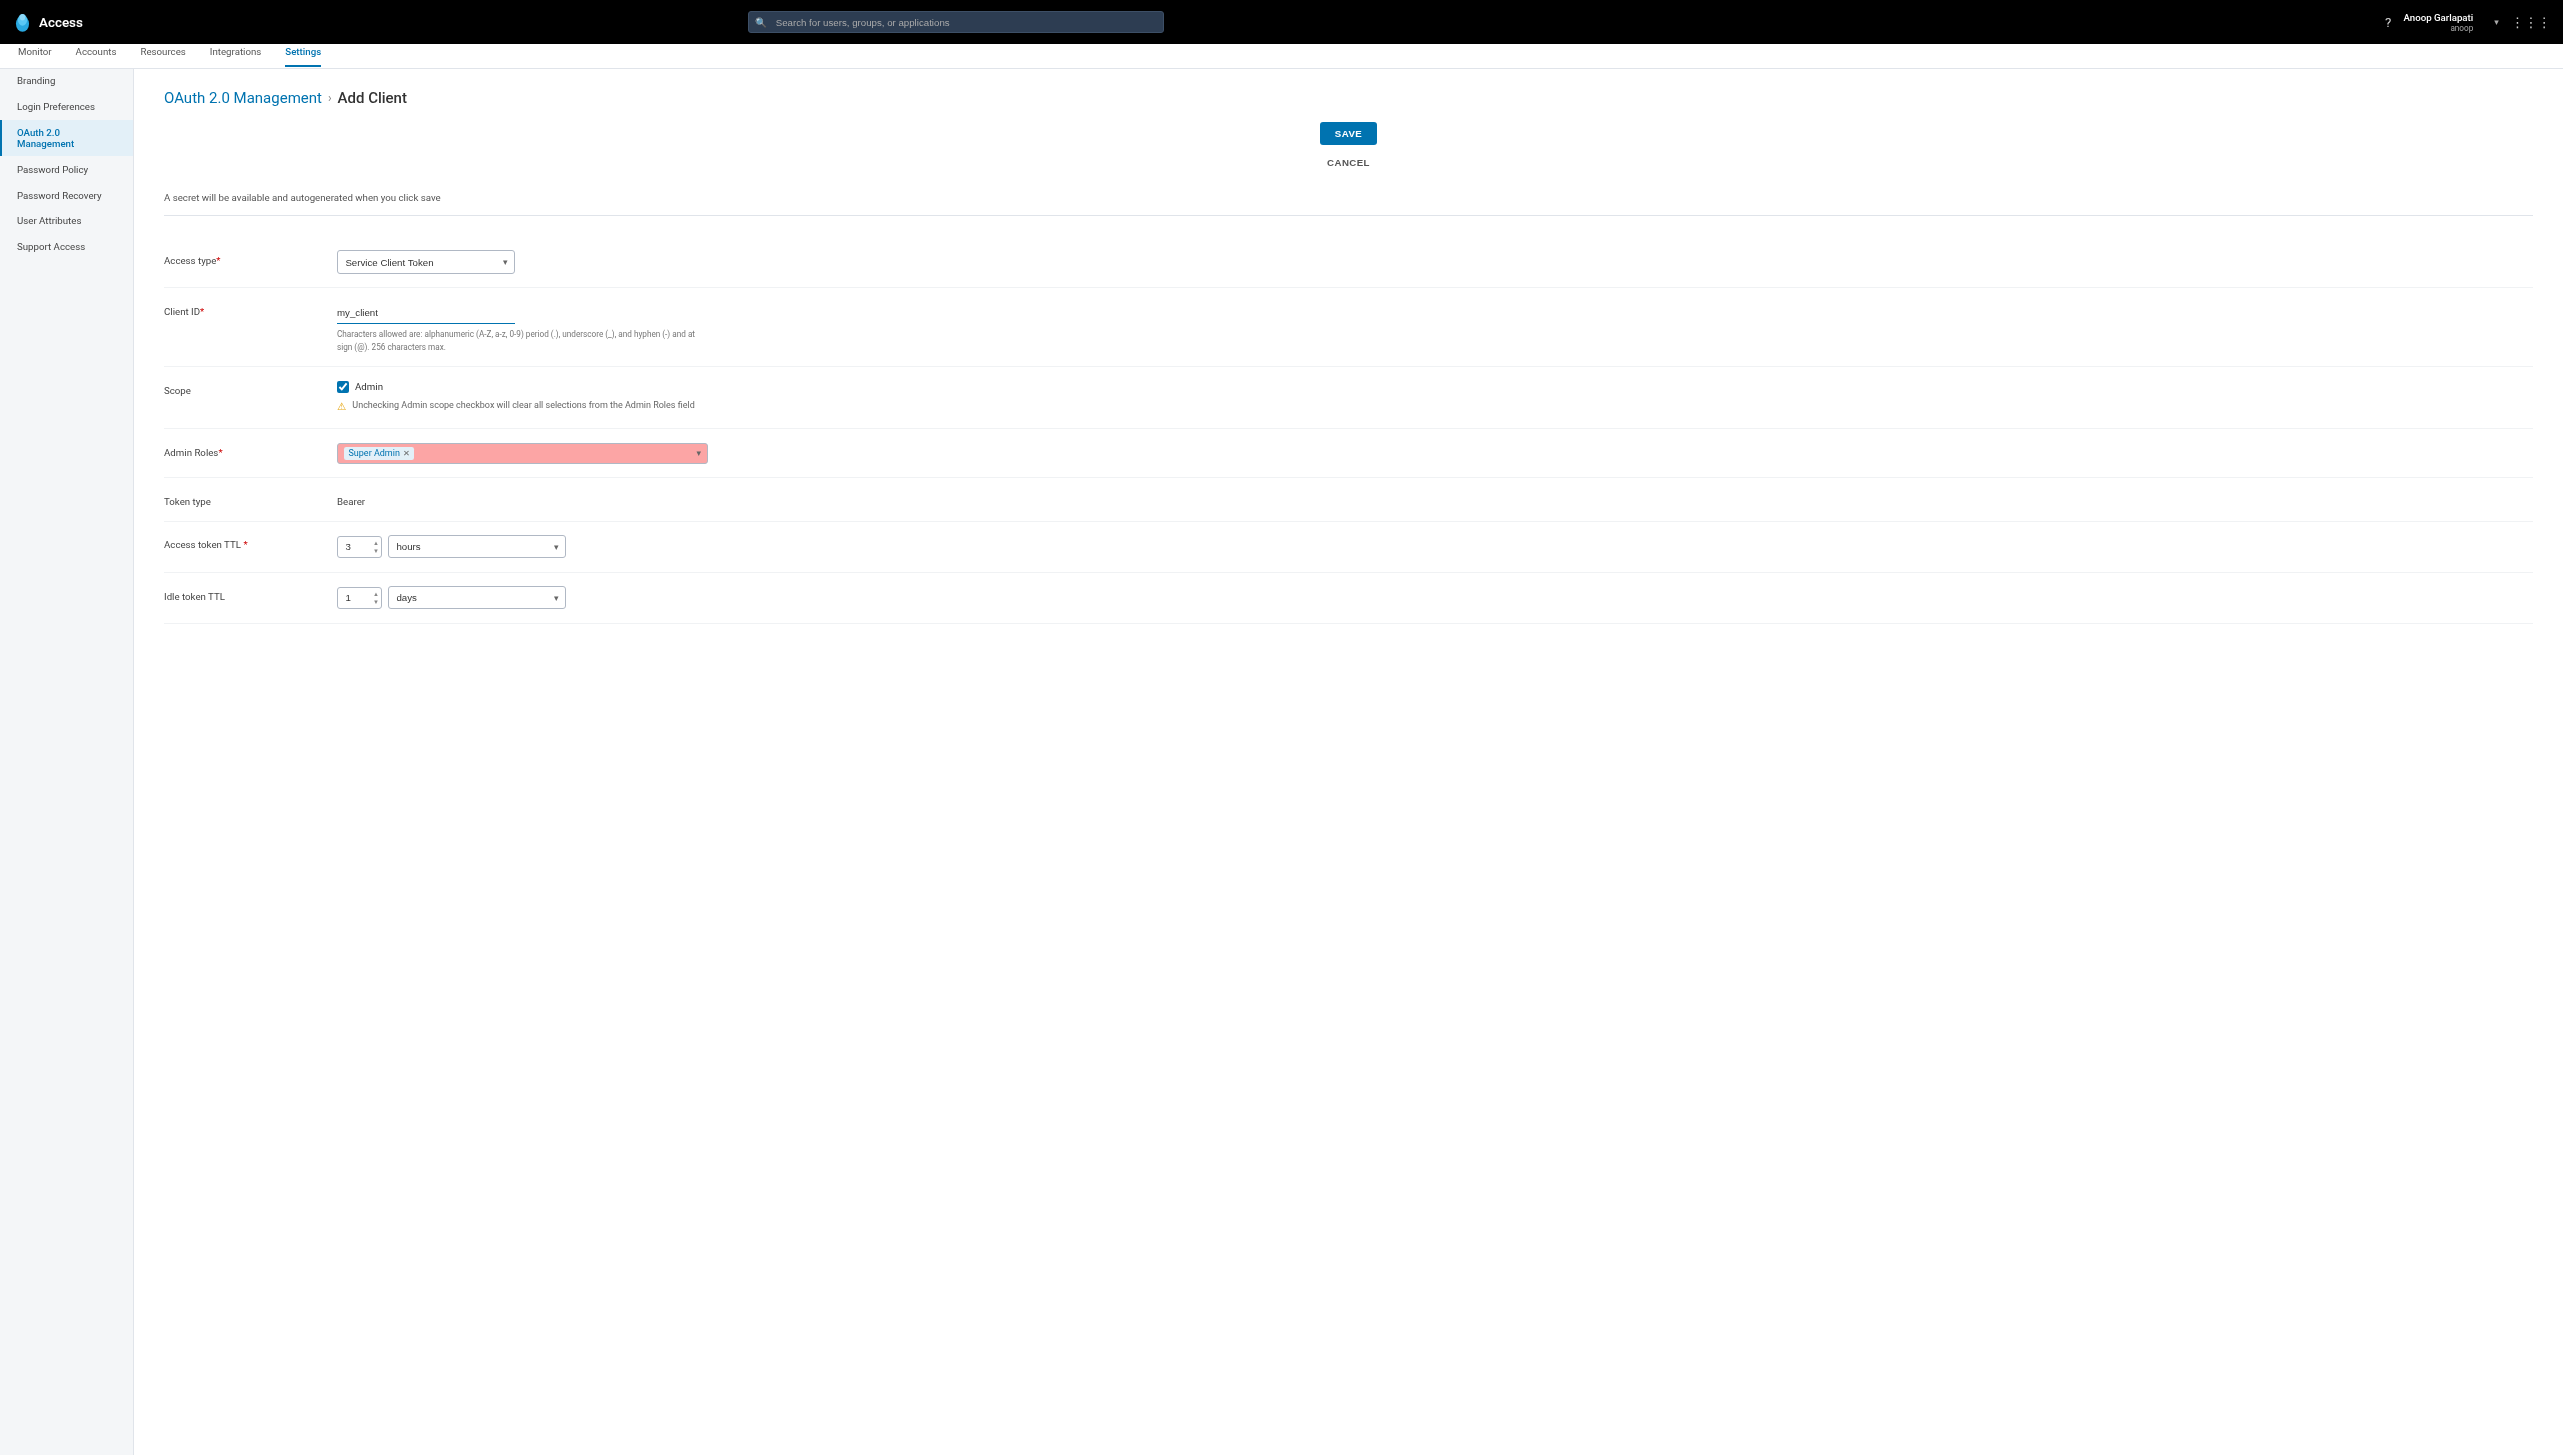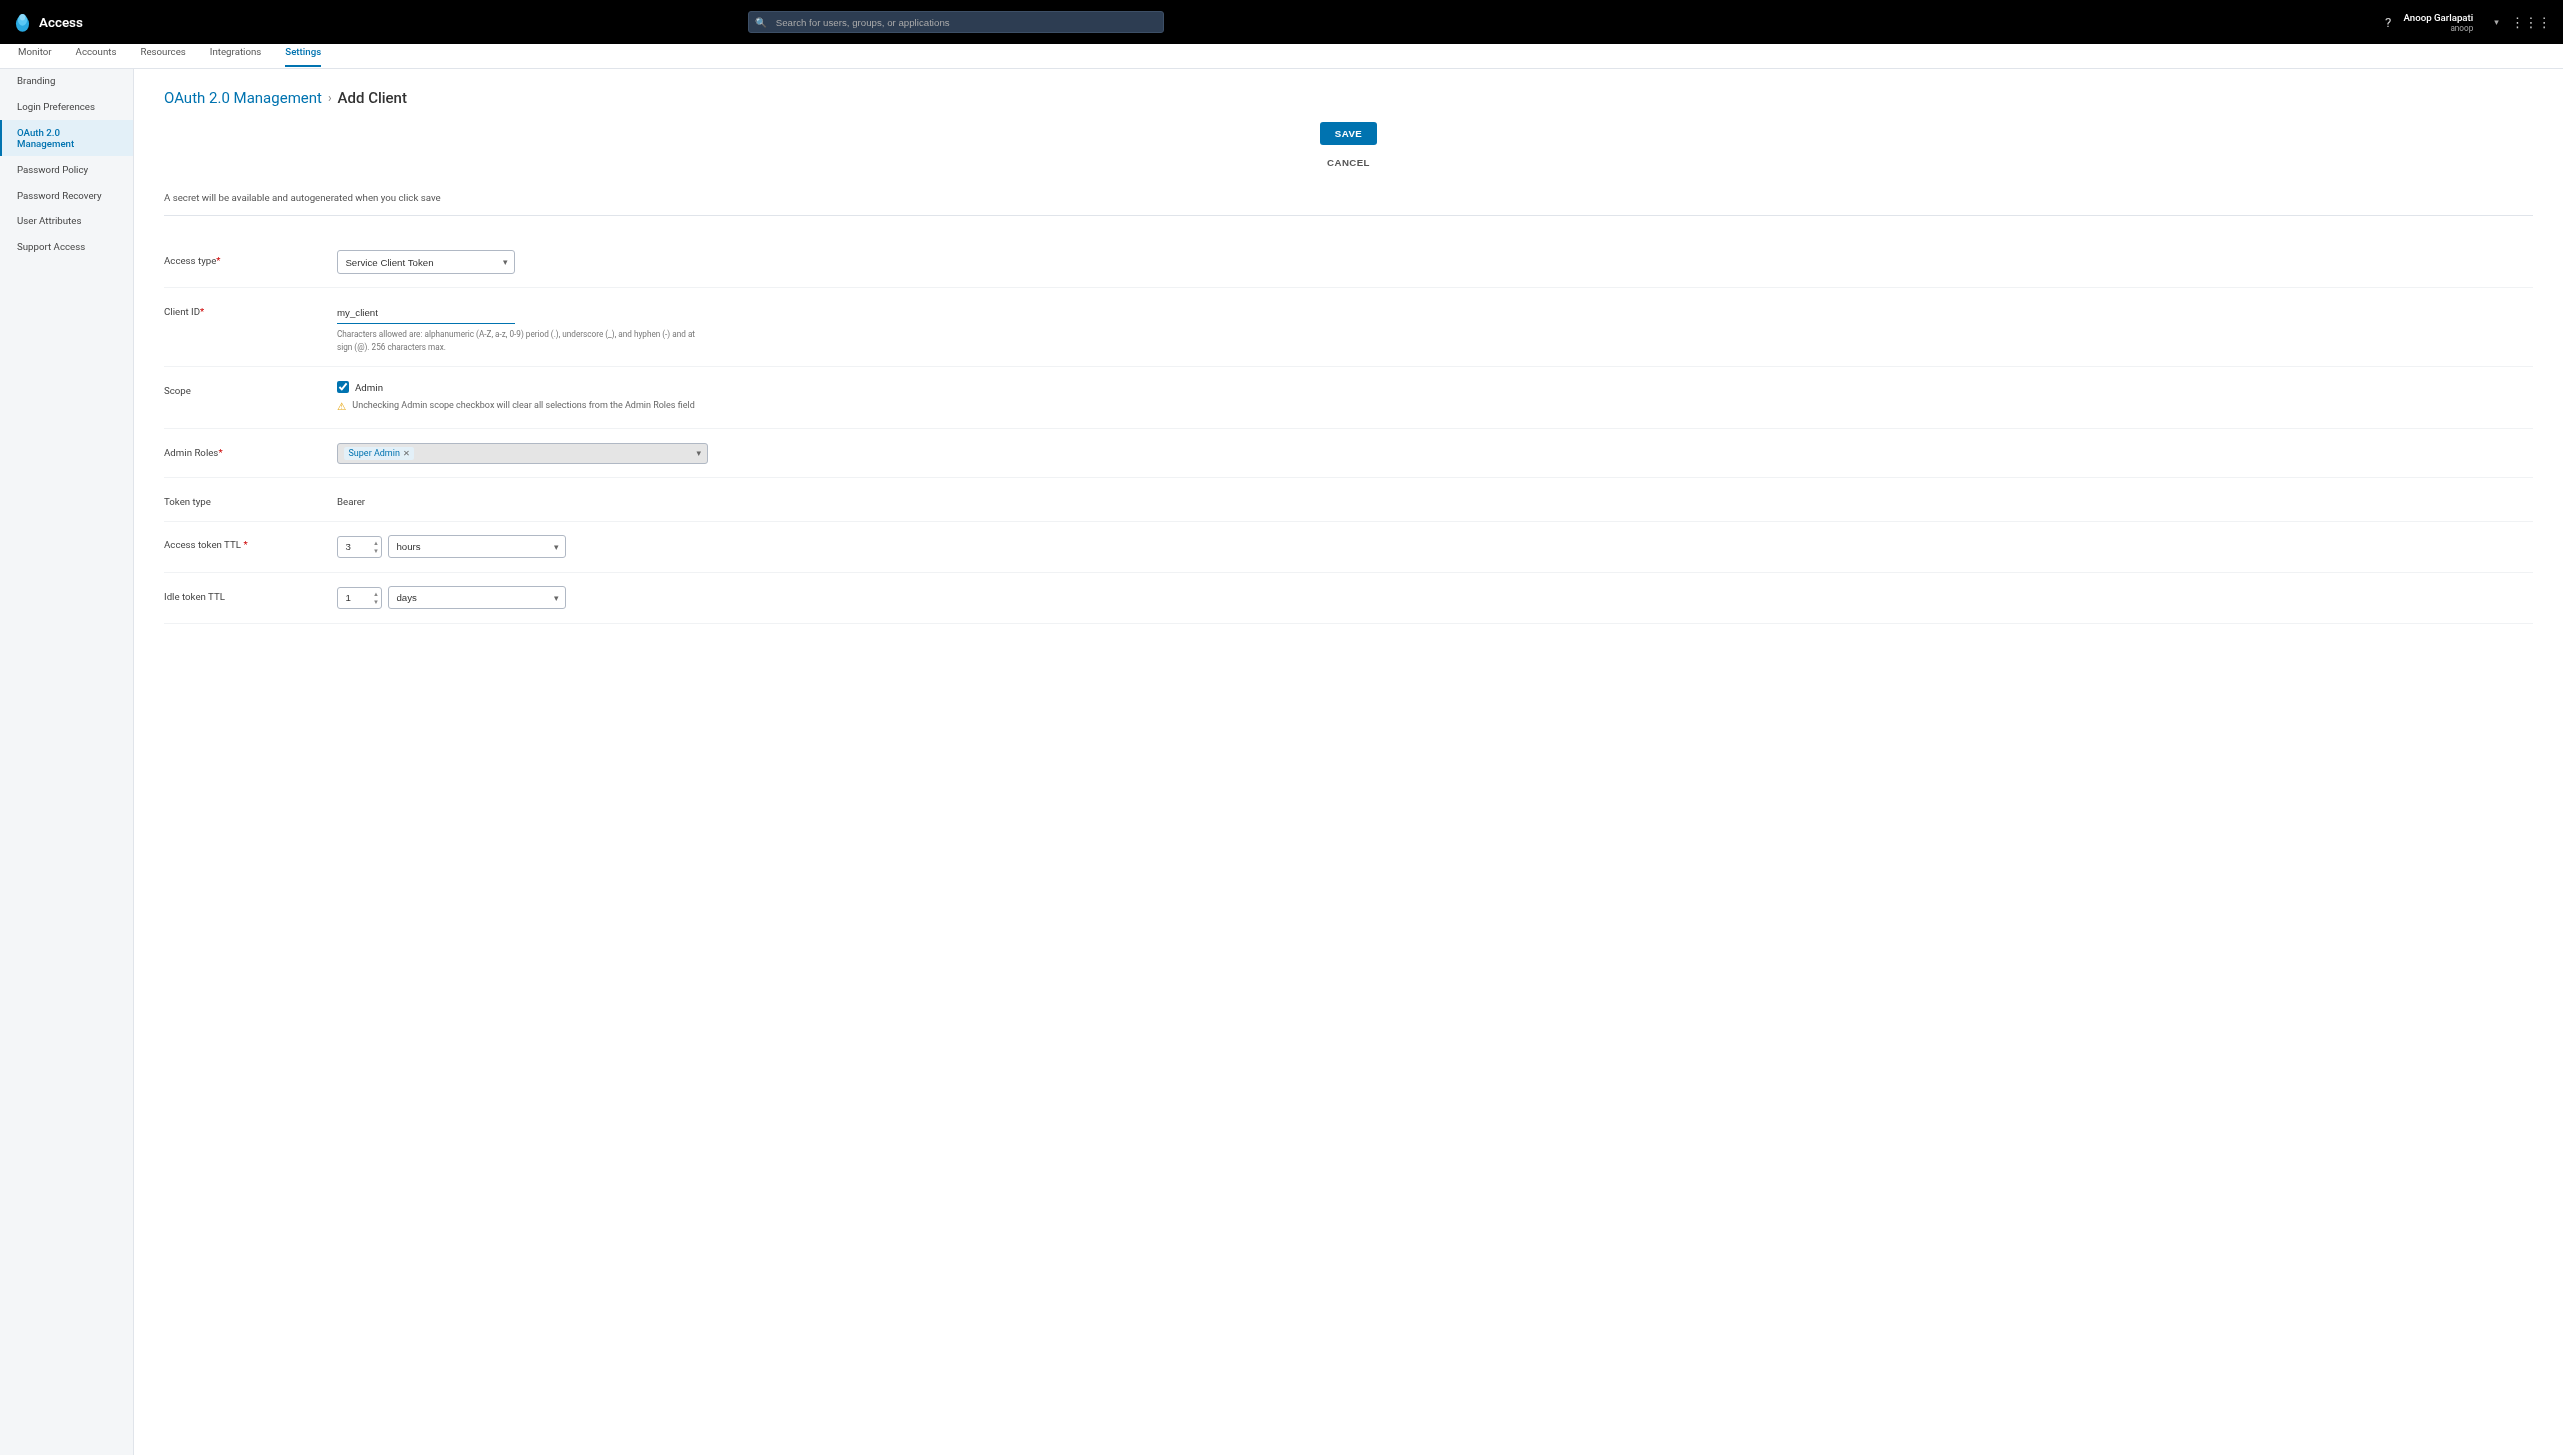--- a/index.html
+++ b/index.html
@@ -281,21 +281,21 @@
     .field-hint {
       font-size: 8.2px;
       color: #777;
       margin-top: 4.5px;
       line-height: 1.5;
     }
 
     
     .checkbox-row {
       display: flex;
-      align-items: flex-end;
+      align-items: center;
       gap: 6px;
       margin-bottom: 6px;
     }
     .checkbox-custom {
       width: 12px;
       height: 12px;
       accent-color: #0073b0;
       cursor: pointer;
     }
     .checkbox-label {
@@ -319,21 +319,21 @@
     }
 
     
     .tag-select {
       display: flex;
       align-items: center;
       border: 0.7px solid #b0b8c4;
       border-radius: 3px;
       padding: 3px 6px;
       min-width: 223px;
-      background: #e5e5e5;
+      background: #fca5a5;
       cursor: pointer;
       flex-wrap: wrap;
       gap: 3px;
     }
     .tag {
       background: #e3f0f8;
       color: #0073b0;
       border-radius: 2.2px;
       padding: 1.5px 4.5px;
       font-size: 9px;

